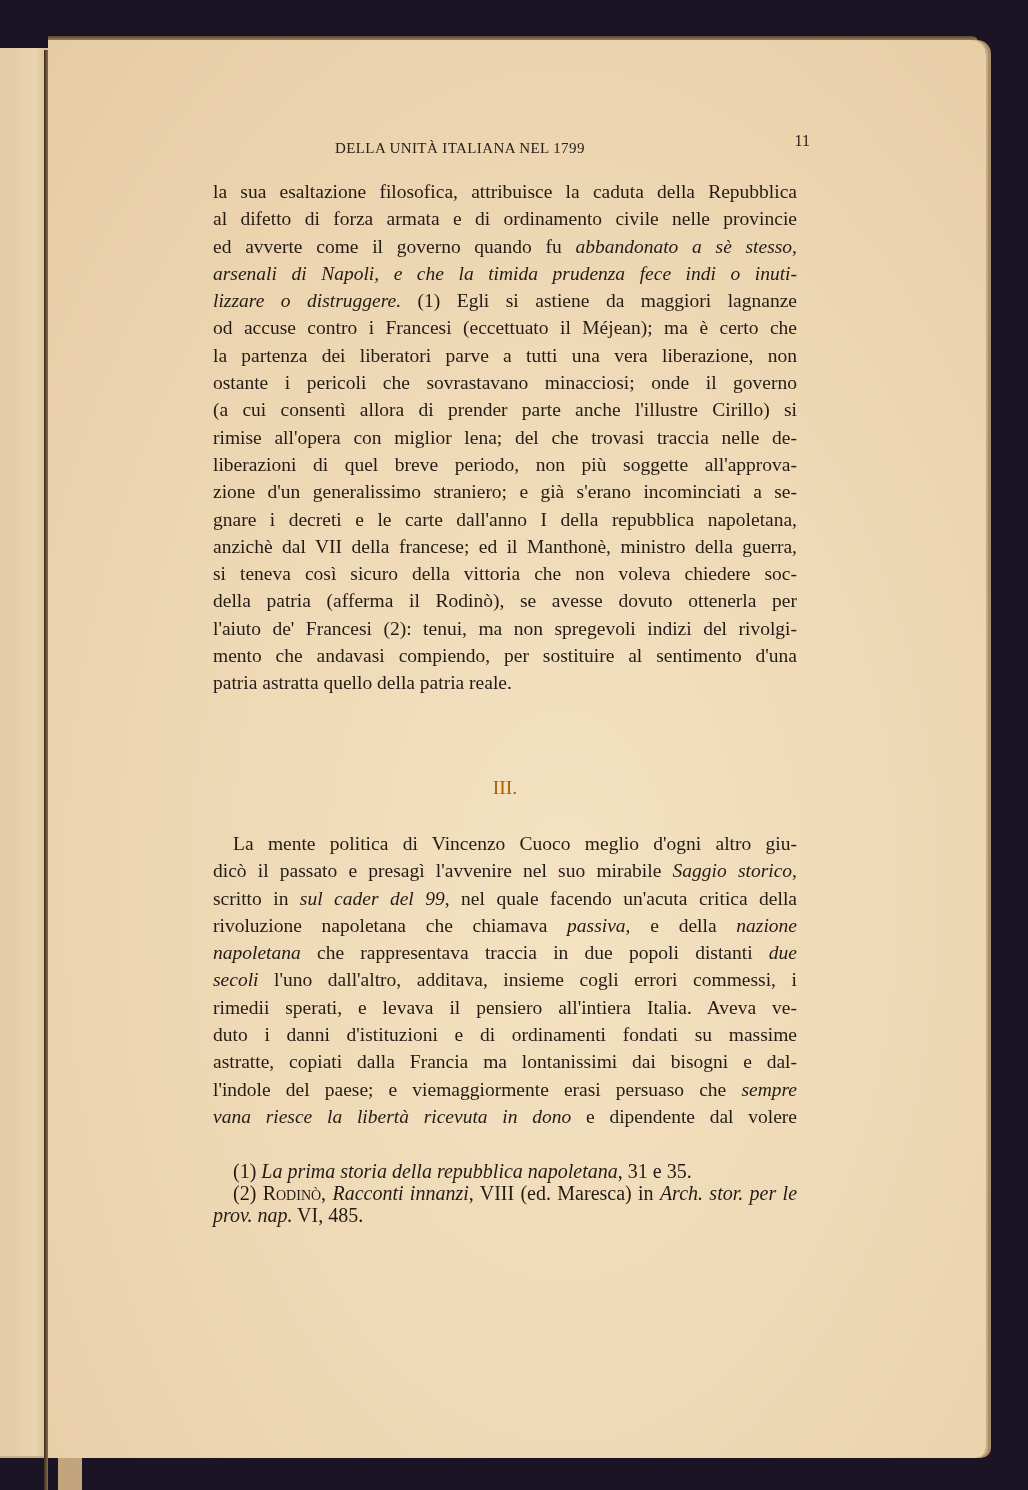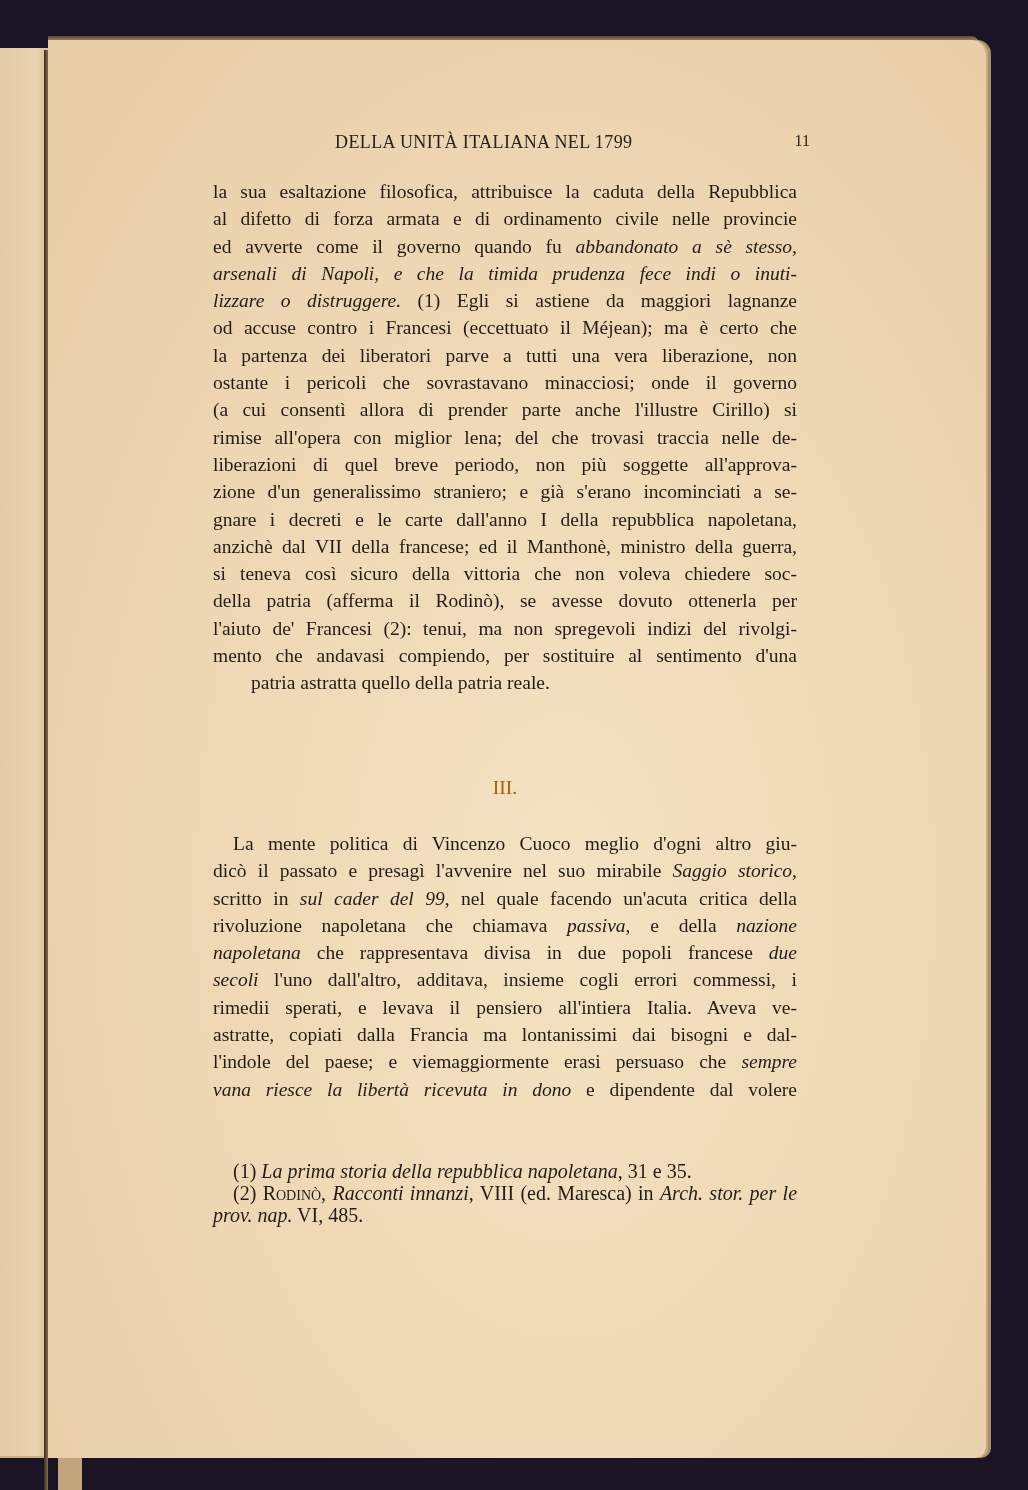--- a/index.html
+++ b/index.html
@@ -32,34 +32,34 @@
   .page-top-edge {
     position: absolute; left: 48px; top: 36px; width: 930px; height: 6px;
     background: linear-gradient(180deg, #5a4630, #b39670);
     border-top-right-radius: 10px;
   }
   .running-head {
     position: absolute; top: 132px; left: 190px; width: 620px;
     color: #2a211a; font-size: 17px;
   }
   .running-title {
-    position: absolute; left: 145px; top: 0;
-    font-variant: small-caps; letter-spacing: 0.4px; font-size: 18px;
+    position: absolute; left: 145px; top: 8px;
+    font-variant: small-caps; letter-spacing: 0.4px; font-size: 15px;
   }
   .page-number {
     position: absolute; right: 0; top: 0; font-size: 16px;
   }
   .body-text {
     position: absolute; left: 213px; top: 178px; width: 584px;
     color: #241b14; font-size: 19.5px; line-height: 27.3px;
     text-align: justify;
     font-family: Liberation Serif, serif;
   }
   .body-text .line { display: block; text-align: justify; text-align-last: justify; white-space: nowrap; height: 27.3px; }
-  .body-text .line.last { text-align-last: left; margin-left: 38px; }
+  .body-text .line.last { text-align-last: left; }
   .body-text .line.indent { padding-left: 20px; }
   .section-number {
     position: absolute; top: 777px; left: 213px; width: 584px; text-align: center;
     color: #a16207; font-size: 19.5px;
   }
   .para2 { top: 830px; }
   .footnotes {
     position: absolute; left: 213px; top: 1160px; width: 584px;
     color: #241b14; font-size: 20px; line-height: 22px;
   }
@@ -106,23 +106,24 @@
     <span class="line last"><span>patria astratta quello della patria reale.</span></span>
   </div>
 
 <div class="section-number">III.</div>
 
 <div class="body-text para2" id="para2">
     <span class="line indent"><span>La mente politica di Vincenzo Cuoco meglio d'ogni altro giu-</span></span>
     <span class="line"><span>dicò il passato e presagì l'avvenire nel suo mirabile </span><span class="it">Saggio storico,</span></span>
     <span class="line"><span>scritto in </span><span class="it">sul cader del 99</span><span>, nel quale facendo un'acuta critica della</span></span>
     <span class="line"><span>rivoluzione napoletana che chiamava </span><span class="it">passiva</span><span>, e della </span><span class="it">nazione</span></span>
-    <span class="line"><span class="it">napoletana</span><span> che rappresentava divisa in due popoli francese </span><span class="it">due</span></span>
+    <span class="line"><span class="it">napoletana</span><span> che rappresentava traccia in due popoli distanti </span><span class="it">due</span></span>
     <span class="line"><span class="it">secoli</span><span> l'uno dall'altro, additava, insieme cogli errori commessi, i</span></span>
     <span class="line"><span>rimedii sperati, e levava il pensiero all'intiera Italia. Aveva ve-</span></span>
+    <span class="line"><span>duto i danni d'istituzioni e di ordinamenti fondati su massime</span></span>
     <span class="line"><span>astratte, copiati dalla Francia ma lontanissimi dai bisogni e dal-</span></span>
     <span class="line"><span>l'indole del paese; e viemaggiormente erasi persuaso che </span><span class="it">sempre</span></span>
     <span class="line"><span class="it">vana riesce la libertà ricevuta in dono</span><span> e dipendente dal volere</span></span>
   </div>
 
 <div class="footnotes" id="footnotes">
     <span class="line fn-indent"><span>(1) </span><span class="it">La prima storia della repubblica napoletana</span><span>, 31 e 35.</span></span>
     <span class="line fn-indent just"><span>(2) </span><span class="sc">Rodinò</span><span>, </span><span class="it">Racconti innanzi</span><span>, VIII (ed. Maresca) in </span><span class="it">Arch. stor. per le</span></span>
     <span class="line"><span class="it">prov. nap.</span><span> VI, 485.</span></span>
   </div>

